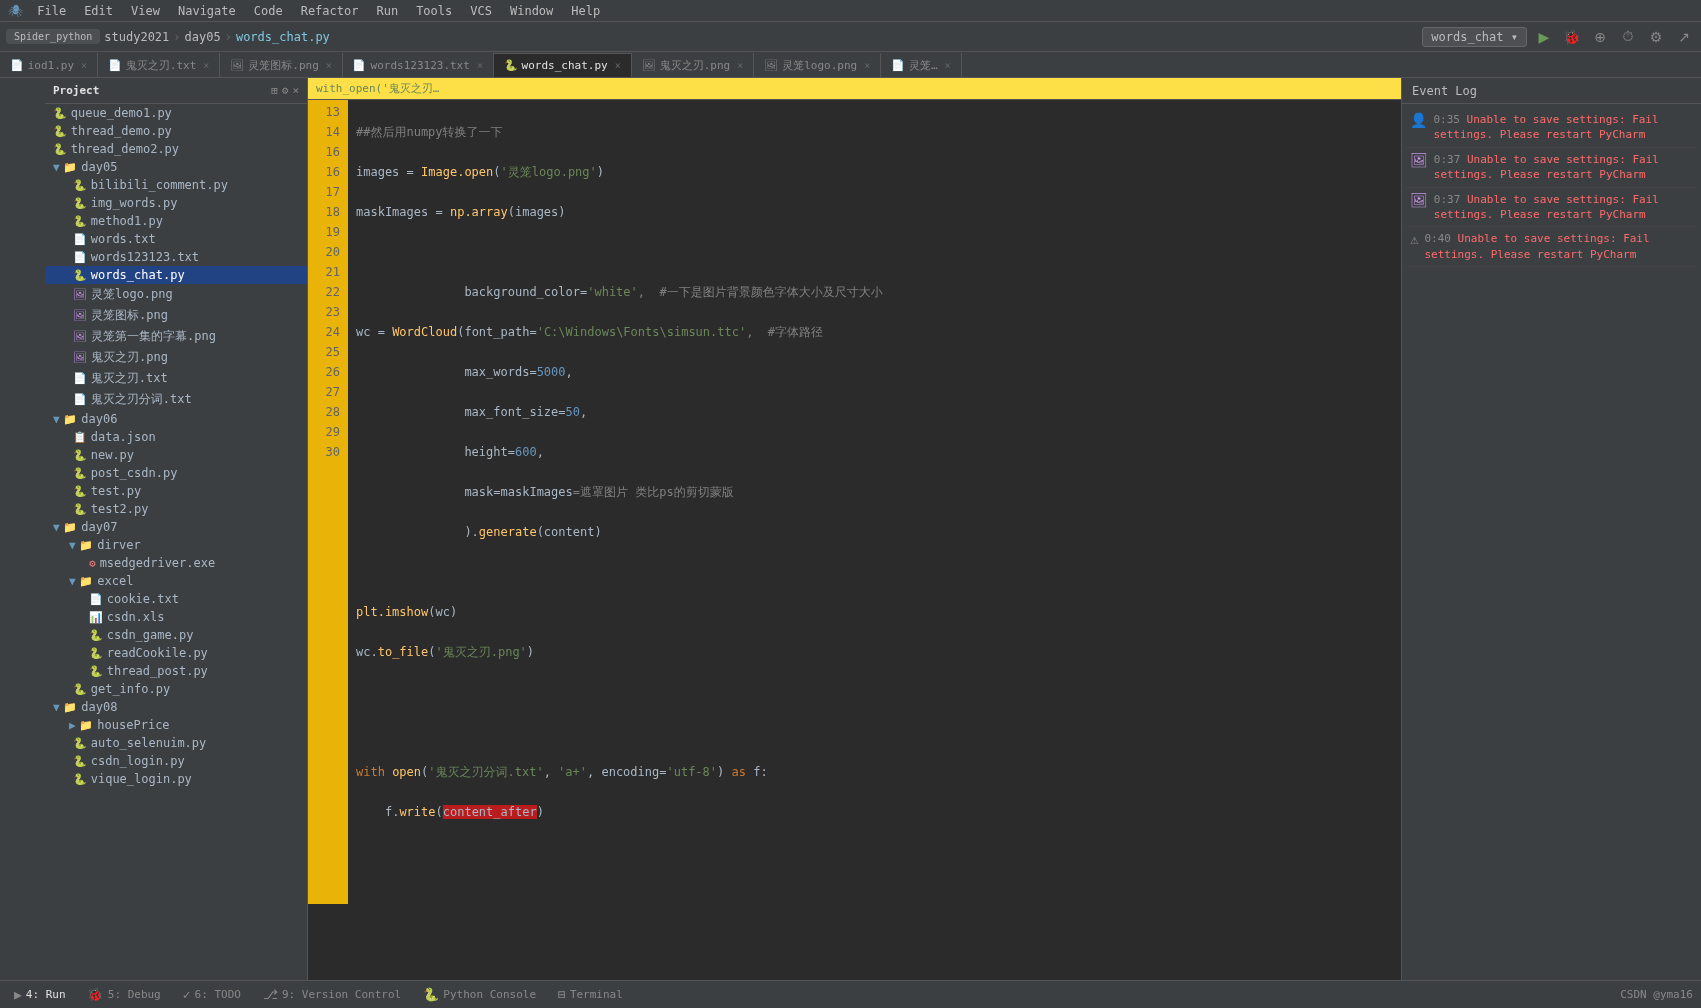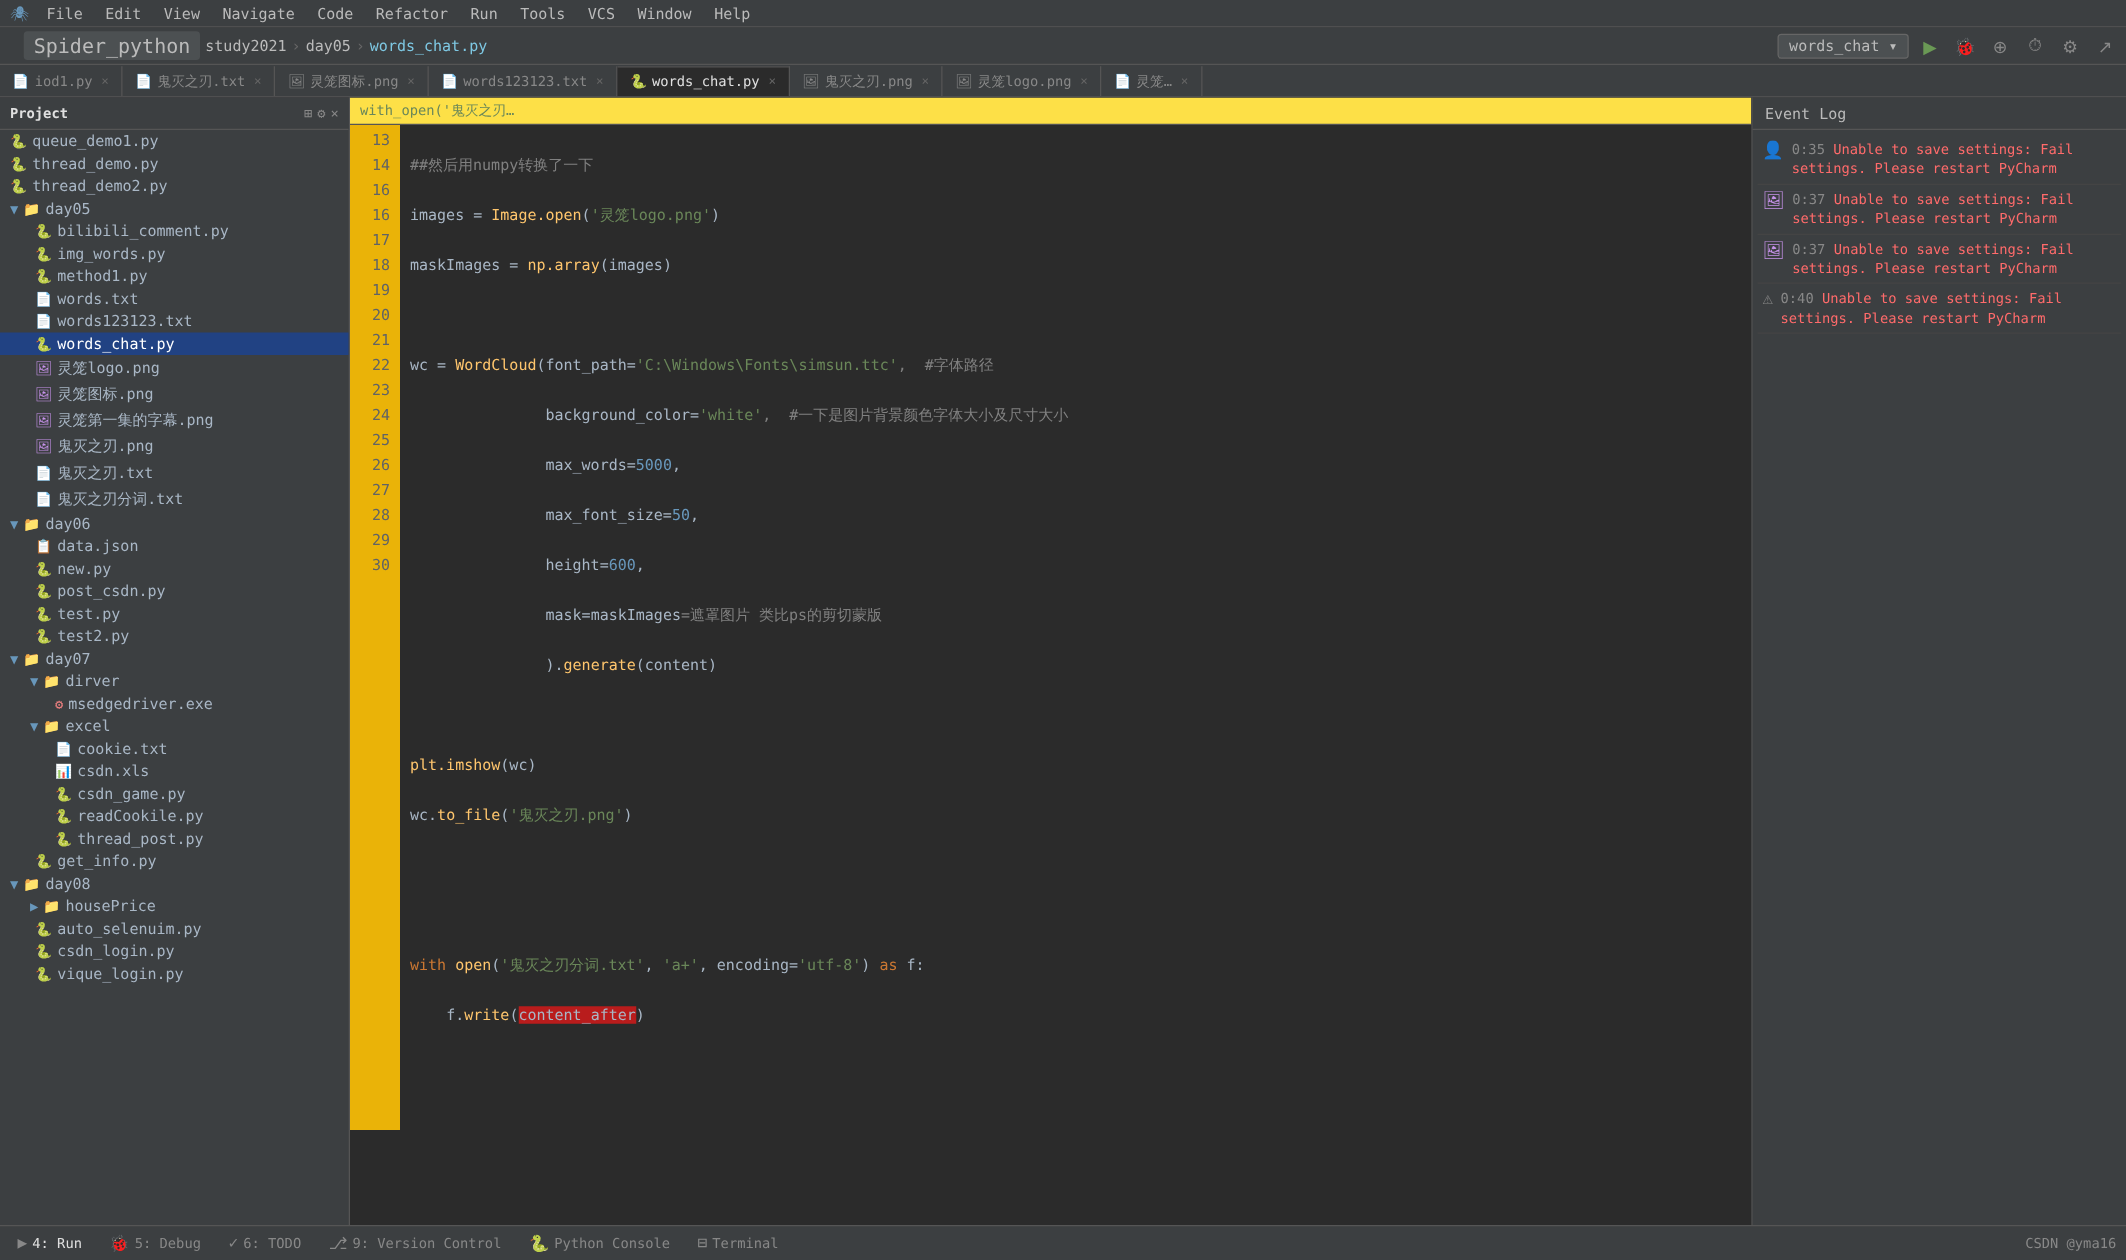--- a/index.html
+++ b/index.html
@@ -37,23 +37,22 @@
       display: flex;
       align-items: center;
       padding: 0 6px;
       gap: 4px;
       border-bottom: 1px solid #555;
     }
     .toolbar-project {
       background: #4c5052;
       color: #bbbbbb;
       padding: 2px 8px;
-      font-size: 16px;
+      font-size: 10px;
       border-radius: 3px;
-      margin-left: 13px;
     }
     .toolbar-breadcrumb {
       color: #bbbbbb;
       font-size: 12px;
       display: flex;
       align-items: center;
       gap: 4px;
     }
     .breadcrumb-sep { color: #666; }
     .toolbar-right {
@@ -116,25 +115,26 @@
     }
 
     
     #main-layout {
       display: flex;
       height: calc(1008px - 22px - 30px - 26px - 28px);
     }
 
     
     #sidebar {
-      width: 280px;
+      width: 308px;
       background: #3c3f41;
       border-right: 1px solid #555;
       overflow-y: auto;
       flex-shrink: 0;
+      padding-left: 45px;
     }
     .sidebar-header {
       height: 26px;
       display: flex;
       align-items: center;
       padding: 0 8px;
       background: #3c3f41;
       border-bottom: 1px solid #555;
       gap: 6px;
       font-size: 11px;
@@ -474,22 +474,22 @@
             <div>27</div>
             <div>28</div>
           <div>29</div>
             <div>30</div>
         </div>
         <div class="code-lines">
 <div class="code-line"><span class="cm">##然后用numpy转换了一下</span></div>
 <div class="code-line"><span class="var">images</span><span class="op"> = </span><span class="fn">Image.open</span><span class="op">(</span><span class="str">'灵笼logo.png'</span><span class="op">)</span></div>
 <div class="code-line"><span class="var">maskImages</span><span class="op"> = </span><span class="fn">np.array</span><span class="op">(</span><span class="var">images</span><span class="op">)</span></div>
 <div class="code-line"></div>
+<div class="code-line">               <span class="var">background_color</span><span class="op">=</span><span class="str">'white'</span><span class="cm">,  #一下是图片背景颜色字体大小及尺寸大小</span></div>
 <div class="code-line"><span class="var">wc</span><span class="op"> = </span><span class="fn">WordCloud</span><span class="op">(</span><span class="var">font_path</span><span class="op">=</span><span class="str">'C:\Windows\Fonts\simsun.ttc'</span><span class="cm">,  #字体路径</span></div>
-<div class="code-line">               <span class="var">background_color</span><span class="op">=</span><span class="str">'white'</span><span class="cm">,  #一下是图片背景颜色字体大小及尺寸大小</span></div>
 <div class="code-line">               <span class="var">max_words</span><span class="op">=</span><span class="num">5000</span><span class="op">,</span></div>
 <div class="code-line">               <span class="var">max_font_size</span><span class="op">=</span><span class="num">50</span><span class="op">,</span></div>
 <div class="code-line">               <span class="var">height</span><span class="op">=</span><span class="num">600</span><span class="op">,</span></div>
 <div class="code-line">               <span class="var">mask</span><span class="op">=</span><span class="var">maskImages</span><span class="cm">=遮罩图片 类比ps的剪切蒙版</span></div>
 <div class="code-line">               <span class="op">).</span><span class="fn">generate</span><span class="op">(</span><span class="var">content</span><span class="op">)</span></div>
 <div class="code-line"></div>
 <div class="code-line"><span class="fn">plt.imshow</span><span class="op">(</span><span class="var">wc</span><span class="op">)</span></div>
 <div class="code-line"><span class="var">wc</span><span class="op">.</span><span class="fn">to_file</span><span class="op">(</span><span class="str">'鬼灭之刃.png'</span><span class="op">)</span></div>
 <div class="code-line"></div>
 <div class="code-line"></div>

